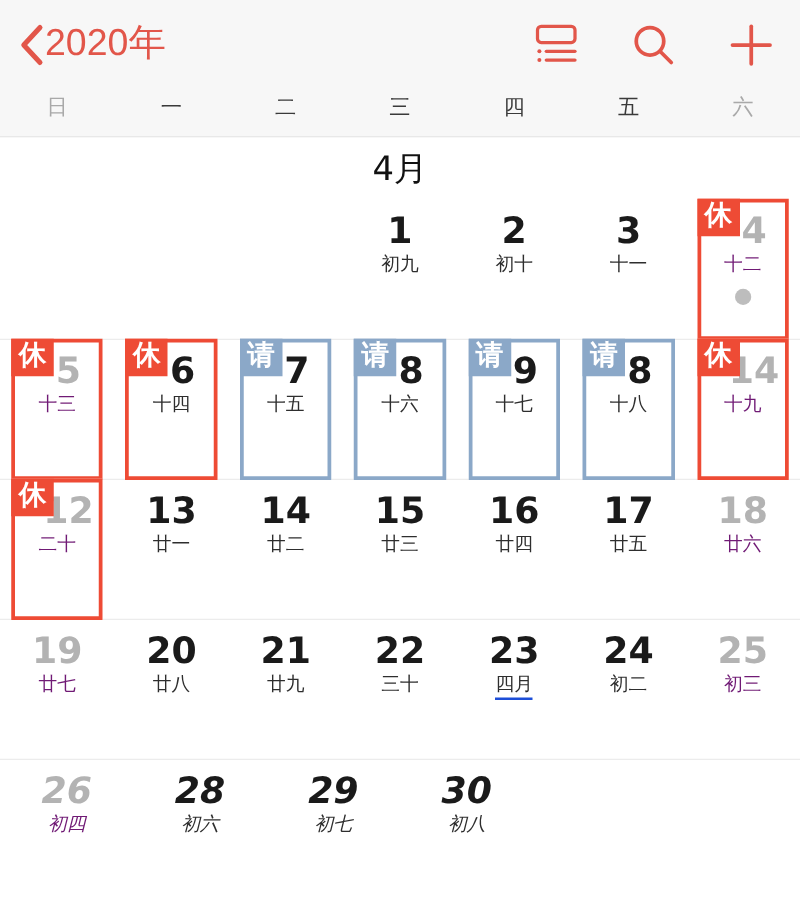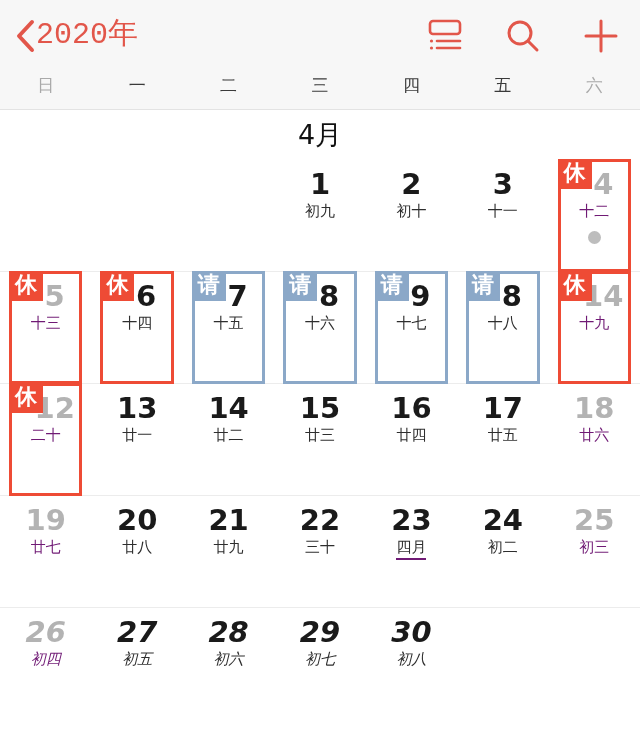--- a/index.html
+++ b/index.html
@@ -11,21 +11,20 @@
     -webkit-font-smoothing:antialiased;
   }
 
   
   .navbar{
     position:relative;
     height:72px;
     background:#f7f7f7;
     display:flex;
     align-items:center;
-    font-family:Liberation Mono, monospace;
   }
   .nav-left{
     display:flex;
     align-items:center;
     margin-left:14px;
     cursor:pointer;
   }
   .chev{
     width:22px;height:34px;
     position:relative;
@@ -121,21 +120,21 @@
     color:#2e2e2e;
     font-family:"DejaVu Sans",sans-serif;
     position:relative;
     z-index:3;
   }
   .cell.weekend .daynum{ color:#b3b3b3; }
   .cell.weekend .lunar{ color:#701a75; }
   .cell.empty{ visibility:hidden; }
 
   .lunar.festival{
-    border-bottom:2px solid #701a75;
+    border-bottom:2px solid #1d4ed8;
     padding-bottom:1px;
     text-align:right;
   }
 
   .dot{
     width:13px;height:13px;
     border-radius:50%;
     background:#bdbdbd;
     margin-top:10px;
     position:relative;
@@ -373,24 +372,20 @@
         <div class="daynum">25</div>
         <div class="lunar">初三</div>
       </div>
     </div>
     <div class="week">
       <div class="cell weekend">
         <div class="daynum">26</div>
         <div class="lunar">初四</div>
       </div>
       <div class="cell">
-        <div class="daynum">27</div>
-        <div class="lunar">初五</div>
-      </div>
-      <div class="cell">
         <div class="daynum">28</div>
         <div class="lunar">初六</div>
       </div>
       <div class="cell">
         <div class="daynum">29</div>
         <div class="lunar">初七</div>
       </div>
       <div class="cell">
         <div class="daynum">30</div>
         <div class="lunar">初八</div>

